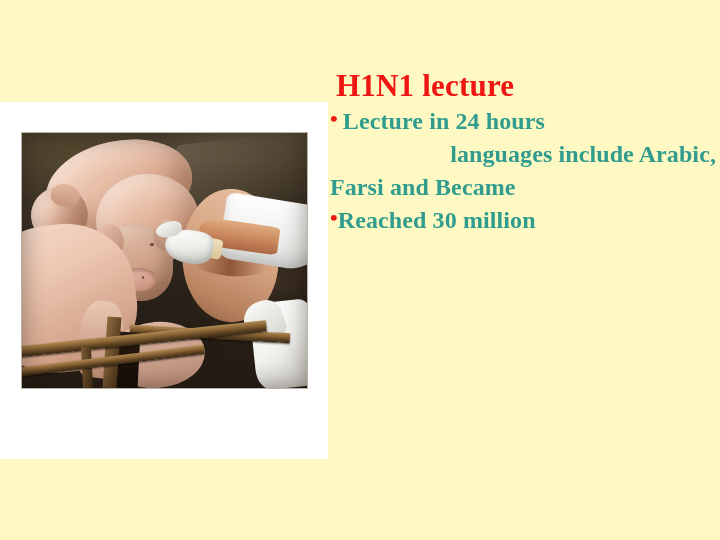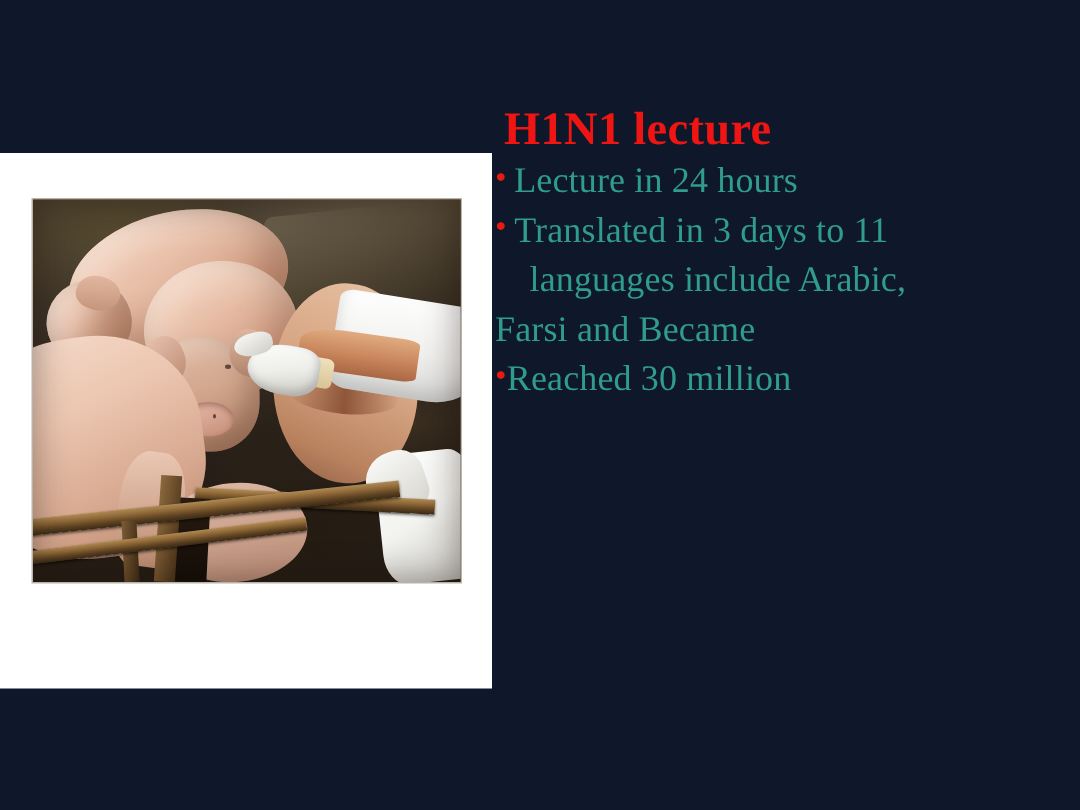--- a/index.html
+++ b/index.html
@@ -6,21 +6,21 @@
   html, body {
     margin: 0;
     padding: 0;
     background: #000;
   }
   #slide {
     position: relative;
     width: 720px;
     height: 540px;
     overflow: hidden;
-    background: #0f172a;
+    background: #fef9c3;
     font-family: "Liberation Serif", "DejaVu Serif", serif;
     -webkit-font-smoothing: antialiased;
   }
 
   
   #photo-panel {
     position: absolute;
     left: 0;
     top: 102px;
     width: 328px;
@@ -196,35 +196,35 @@
     font-size: 31px;
     font-weight: bold;
     line-height: 36px;
     letter-spacing: .2px;
     margin: 0 0 1px 6px;
     white-space: nowrap;
   }
   .body-line {
     color: #2f9c8e;
     font-size: 24px;
-    font-weight: normal;
+    font-weight: bold;
     line-height: 33px;
     letter-spacing: .1px;
     white-space: nowrap;
     display: block;
   }
   .body-line .dot {
     color: #e81b10;
     font-size: 22px;
     line-height: 1;
     vertical-align: 3px;
   }
   .ind-wide .dot  { margin-right: 5px; }
   .ind-tight .dot { margin-right: 0px; }
-  .ind-cont  { padding-left: 23px; }
+  .ind-cont  { padding-left: 23px; text-align: right; }
   .ind-flush { padding-left: 0px; }
 </style>
 </head>
 <body>
 
 <div id="slide">
 
   <div id="photo-panel">
     <div id="photo">
       <div class="layer bg-wall"></div>
@@ -272,21 +272,20 @@
   </div>
 
   <div id="text-block">
 
     <h1 id="slide-title">H1N1 lecture</h1>
 
     <div>
 
       <span class="body-line ind-wide"><span class="dot">•</span><span>Lecture in 24 hours</span></span>
 
-      <span class="body-line ind-wide"><span class="dot">•</span><span>Translated in 3 days to 11</span></span>
 
       <span class="body-line ind-cont"><span>languages include Arabic,</span></span>
 
       <span class="body-line ind-flush"><span>Farsi and Became</span></span>
 
       <span class="body-line ind-tight"><span class="dot">•</span><span>Reached 30 million</span></span>
 
 
 
     </div>

